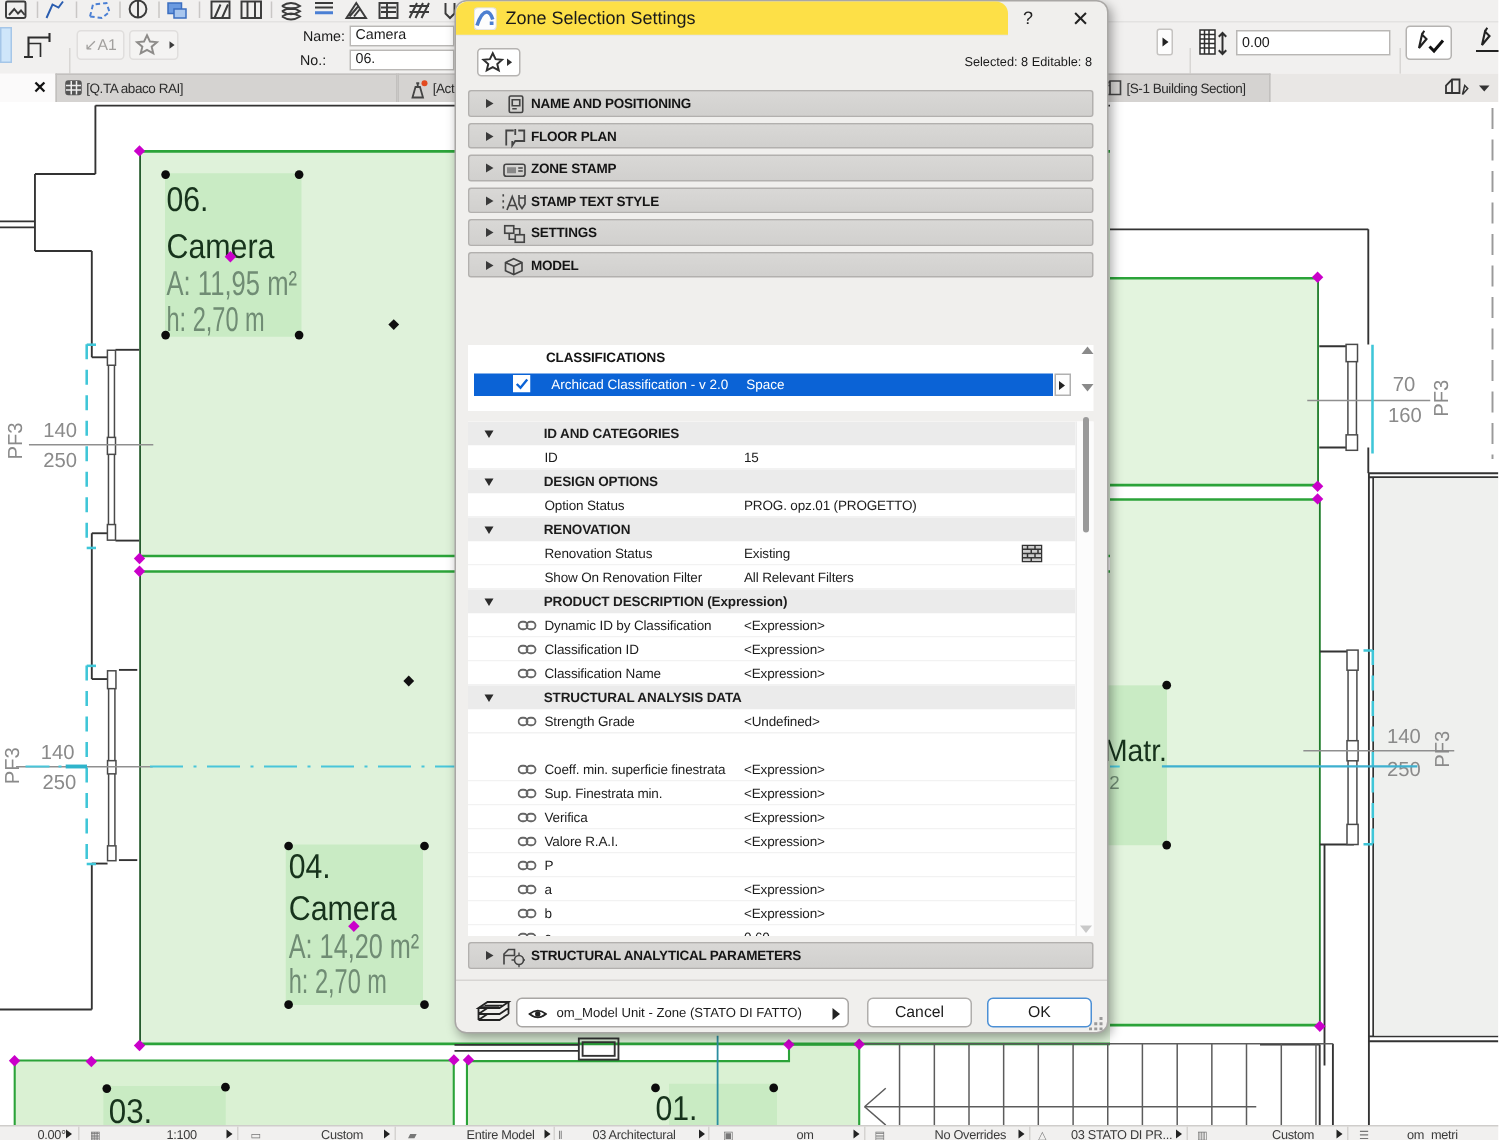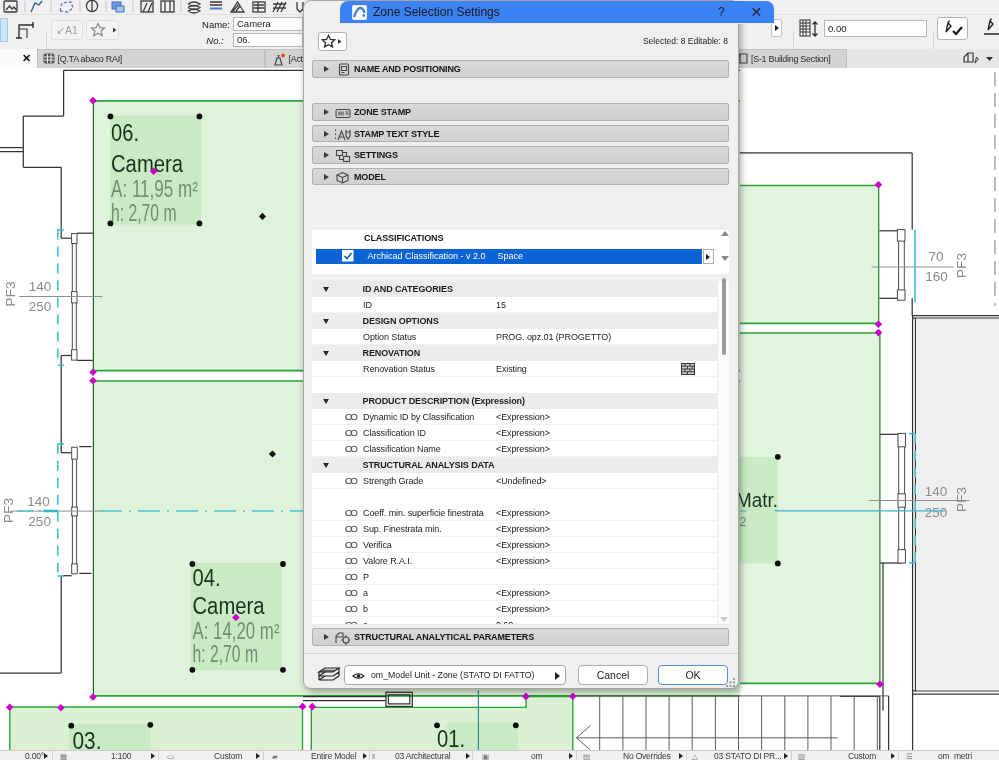--- a/index.html
+++ b/index.html
@@ -15,21 +15,21 @@
   .field { position:absolute; background:#fff; border:1px solid #b9b7b5; font-size:9.5px; color:#1a1a1a; padding:0 3px; line-height:12px; }
   .tab { position:absolute; top:0; height:19.5px; background:#d5d3d1; border:1px solid #c2c0be; border-bottom:none; font-size:9px; letter-spacing:-0.3px; color:#2c2c2c; }
   
   #statusbar { left:0; top:750px; width:999px; height:10px; background:#f1f0ef; border-top:1px solid #cfcdcb; }
   .st { position:absolute; top:0px; font-size:8.5px; letter-spacing:-0.2px; color:#3a3a3a; line-height:10px;margin-left:11px;}
   .ssep { position:absolute; top:0; width:1px; height:10px; background:#d5d3d1; }
   .sarr { position:absolute; top:1.5px; width:0; height:0; border-left:4px solid #222; border-top:3px solid transparent; border-bottom:3px solid transparent; }
   .sicon { position:absolute; top:1px; font-size:7.5px; color:#777; }
   
   #dlg { left:303px; top:0; width:436px; height:689px; background:#f0efed; border:1px solid #a9a7a5; border-radius:8px; box-shadow:2px 3px 7px rgba(0,0,0,.35); }
-  #dlgtitle { left:0; top:0; width:434px; height:22.5px; background:#3b82f6; border-radius:8px 8px 0 0; border-bottom:1px solid #e8e8e8;margin-left:36px;}
+  #dlgtitle { left:0; top:0; width:368px; height:22.5px; background:#fde047; border-radius:8px 8px 0 0; border-bottom:1px solid #e8e8e8;}
   .secbar { position:absolute; left:8px; width:417px; height:17.5px; background:linear-gradient(#d9d8d6,#d1d0ce); border:1px solid #b2b0ae; border-radius:2px; }
   .secbar .txt { position:absolute; left:41px; top:3px; font-size:9px; font-weight:bold; color:#141414; letter-spacing:-0.15px;}
   .secarr { position:absolute; left:11px; top:5px; width:0; height:0; border-left:5px solid #3a3a3a; border-top:3.5px solid transparent; border-bottom:3.5px solid transparent; }
   .secarrd { position:absolute; left:9px; top:6.5px; width:0; height:0; border-top:5px solid #3a3a3a; border-left:3.5px solid transparent; border-right:3.5px solid transparent; }
   .gridrow { position:absolute; left:8px; width:405px; height:16px; font-size:9px; letter-spacing:-0.1px; color:#1c1c1c; }
   .grh { background:#ebebeb; font-weight:bold; }
   .grw { background:#fff; border-bottom:1px solid #f2f2f2;text-align:right; }
   .pname { position:absolute; left:51px; top:3.5px; }
   .pname2 { position:absolute; left:50.5px; top:3.5px; font-weight:bold;}
   .pval { position:absolute; left:184px; top:3.5px; }
@@ -94,21 +94,21 @@
     <div class="vsep2" style="left:46px;"></div>
     <div style="position:absolute;left:51px;top:5px;width:32px;height:20px;background:#f4f3f2;border:1px solid #e0dedd;border-radius:3px;color:#a2a09e;font-size:10.5px;text-align:center;line-height:19px;">↙A1</div>
     <div style="position:absolute;left:86px;top:5px;width:33px;height:20px;background:#f4f3f2;border:1px solid #e0dedd;border-radius:3px;">
       <svg width="31" height="18" xmlns="http://www.w3.org/2000/svg">
         <path d="M11 2.5 l2 4.2 4.6 .4 -3.5 3 1.1 4.5 -4.2 -2.4 -4.2 2.4 1.1 -4.5 -3.5 -3 4.6 -.4 z" fill="none" stroke="#8d8b89" stroke-width="1.3"></path>
         <path d="M26 6.5 l3.4 2.5 l-3.4 2.5 z" fill="#3a3a3a"></path>
       </svg>
     </div>
     <div class="lbl" style="left:200px;top:3.5px;width:30px;text-align:right;">Name:</div>
     <div class="field" style="left:233px;top:1.5px;width:70px;height:14px;">Camera</div>
-    <div class="lbl" style="left:200px;top:19.5px;width:30px;text-align:center;font-style:italic;">No.:</div>
+    <div class="lbl" style="left:200px;top:19.5px;width:30px;text-align:left;">No.:</div>
     <div class="field" style="left:233px;top:17.5px;width:70px;height:14px;">06.</div>
 
     <div style="position:absolute;left:771px;top:4px;width:11px;height:18px;background:#fdfdfd;border:1px solid #c5c3c1;border-radius:2px;">
       <div style="margin:5px 0 0 3px;width:0;height:0;border-left:4px solid #222;border-top:3.5px solid transparent;border-bottom:3.5px solid transparent;"></div>
     </div>
     <div class="vsep2" style="left:793px;"></div>
     <svg width="28" height="26" xmlns="http://www.w3.org/2000/svg" style="position:absolute;left:798px;top:3px;">
       <g stroke="#2e2e2e" fill="none" stroke-width="1">
         <rect x="2" y="2" width="10" height="16" fill="#fff"></rect>
         <path d="M2 5 h10 M2 8 h10 M2 11 h10 M2 14 h10 M5 2 v16 M8 2 v16"></path>
@@ -447,20 +447,30 @@
     <div class="secbar" style="top:59px;">
       <div class="secarr"></div>
       <div class="txt">NAME AND POSITIONING</div>
       <svg width="13" height="13" style="position:absolute;left:25px;top:2px;" xmlns="http://www.w3.org/2000/svg">
         <g stroke="#444" fill="none" stroke-width="1.1">
           <rect x="1.5" y="1" width="9" height="11" rx="1"></rect>
           <path d="M3.5 3.5 h5 v4 h-5 z M3.5 9.5 h3"></path>
         </g>
       </svg>
     </div>
+    <div class="secbar" style="top:80.5px;">
+      <div class="secarr"></div>
+      <div class="txt">FLOOR PLAN</div>
+      <svg width="15" height="14" style="position:absolute;left:23px;top:2px;" xmlns="http://www.w3.org/2000/svg">
+        <g stroke="#444" fill="none" stroke-width="1.2">
+          <path d="M1.5 12 V2 h5 M9.5 2 h4 v7 h-6 l-2 3 v-3"></path>
+          <path d="M7.5 1 v4"></path>
+        </g>
+      </svg>
+    </div>
     <div class="secbar" style="top:102px;">
       <div class="secarr"></div>
       <div class="txt">ZONE STAMP</div>
       <svg width="16" height="13" style="position:absolute;left:22px;top:2.5px;" xmlns="http://www.w3.org/2000/svg">
         <g stroke="#444" fill="none" stroke-width="1.1">
           <rect x="1" y="2.5" width="14" height="8" rx="1.5"></rect>
           <rect x="3" y="4.5" width="6" height="4" fill="#888" stroke="none"></rect>
           <path d="M10.5 5 h3 M10.5 7 h3"></path>
         </g>
       </svg>
@@ -539,20 +549,24 @@
         <div class="pname">Renovation Status</div>
         <div class="pval">Existing</div>
         <svg width="14" height="12" style="position:absolute;right:22px;top:2px;" xmlns="http://www.w3.org/2000/svg">
           <g stroke="#333" fill="none" stroke-width="1">
             <rect x="0.5" y="0.5" width="13" height="11"></rect>
             <path d="M0.5 3.2 h13 M0.5 6 h13 M0.5 8.8 h13 M4 0.5 v2.7 M9 0.5 v2.7 M6.5 3.2 v2.8 M11 3.2 v2.8 M4 6 v2.8 M9 6 v2.8 M6.5 8.8 v2.7"></path>
           </g>
           <rect x="1" y="1" width="12" height="10" fill="rgba(60,60,60,0.25)"></rect>
         </svg>
       </div>
+      <div class="gridrow grw" style="top:96px;left:0;width:405px;">
+        <div class="pname">Show On Renovation Filter</div>
+        <div class="pval">All Relevant Filters</div>
+      </div>
       <div class="gridrow grh" style="top:112px;left:0;width:405px;">
         <div class="grarr"></div>
         <div class="pname2">PRODUCT DESCRIPTION (Expression)</div>
       </div>
       <div class="gridrow grw" style="top:128px;left:0;width:405px;">
         <div class="pname">Dynamic ID by Classification</div>
         <div class="pval">&lt;Expression&gt;</div>
         <svg width="13" height="8" style="position:absolute;left:33px;top:4px;" xmlns="http://www.w3.org/2000/svg">
           <g stroke="#666" fill="none" stroke-width="1.2">
             <rect x="0.7" y="1.5" width="6" height="5" rx="2.5"></rect>

